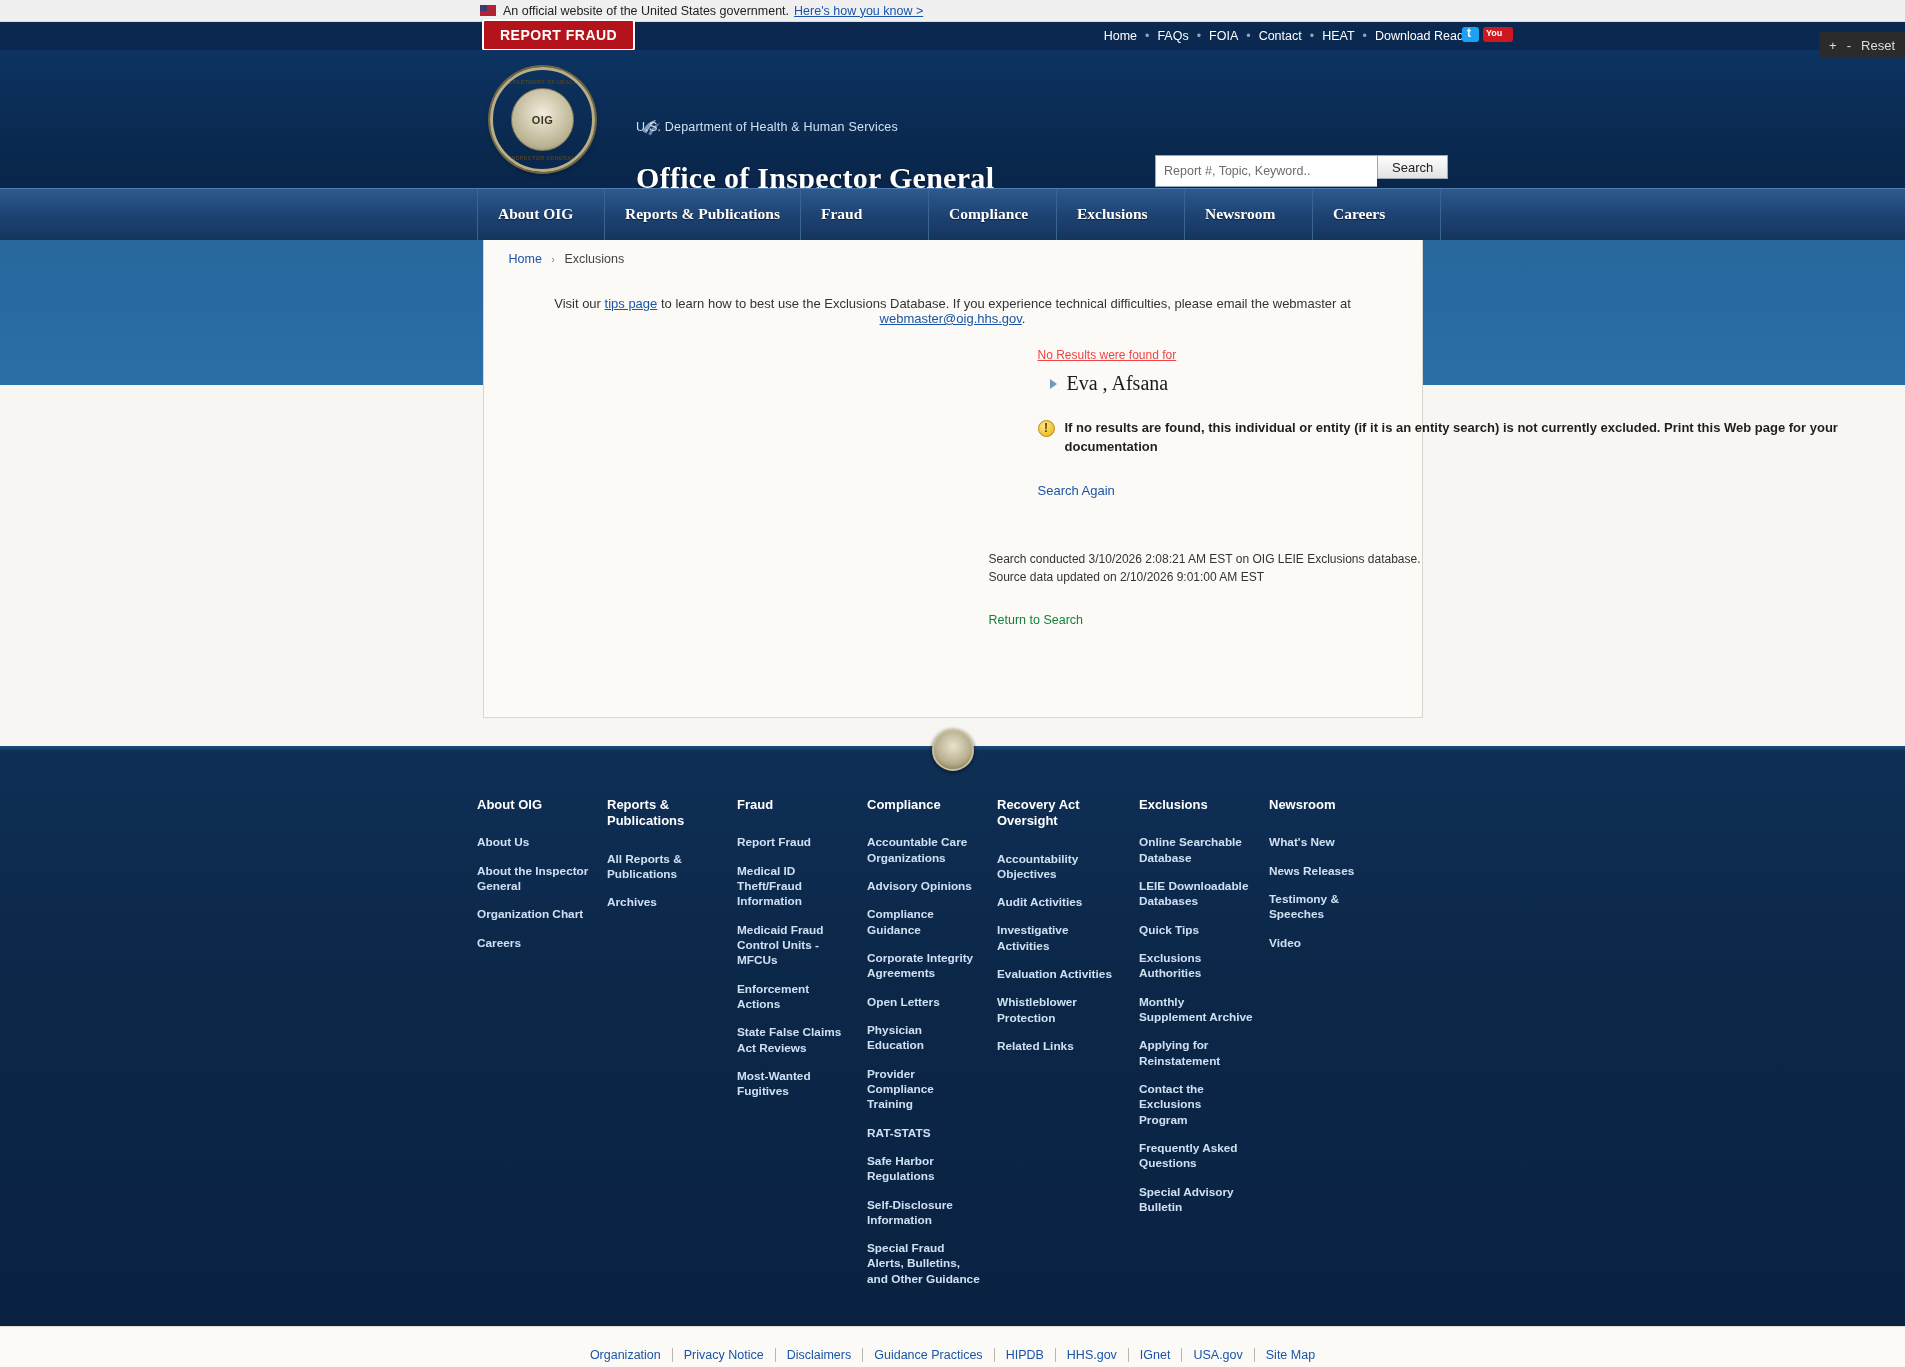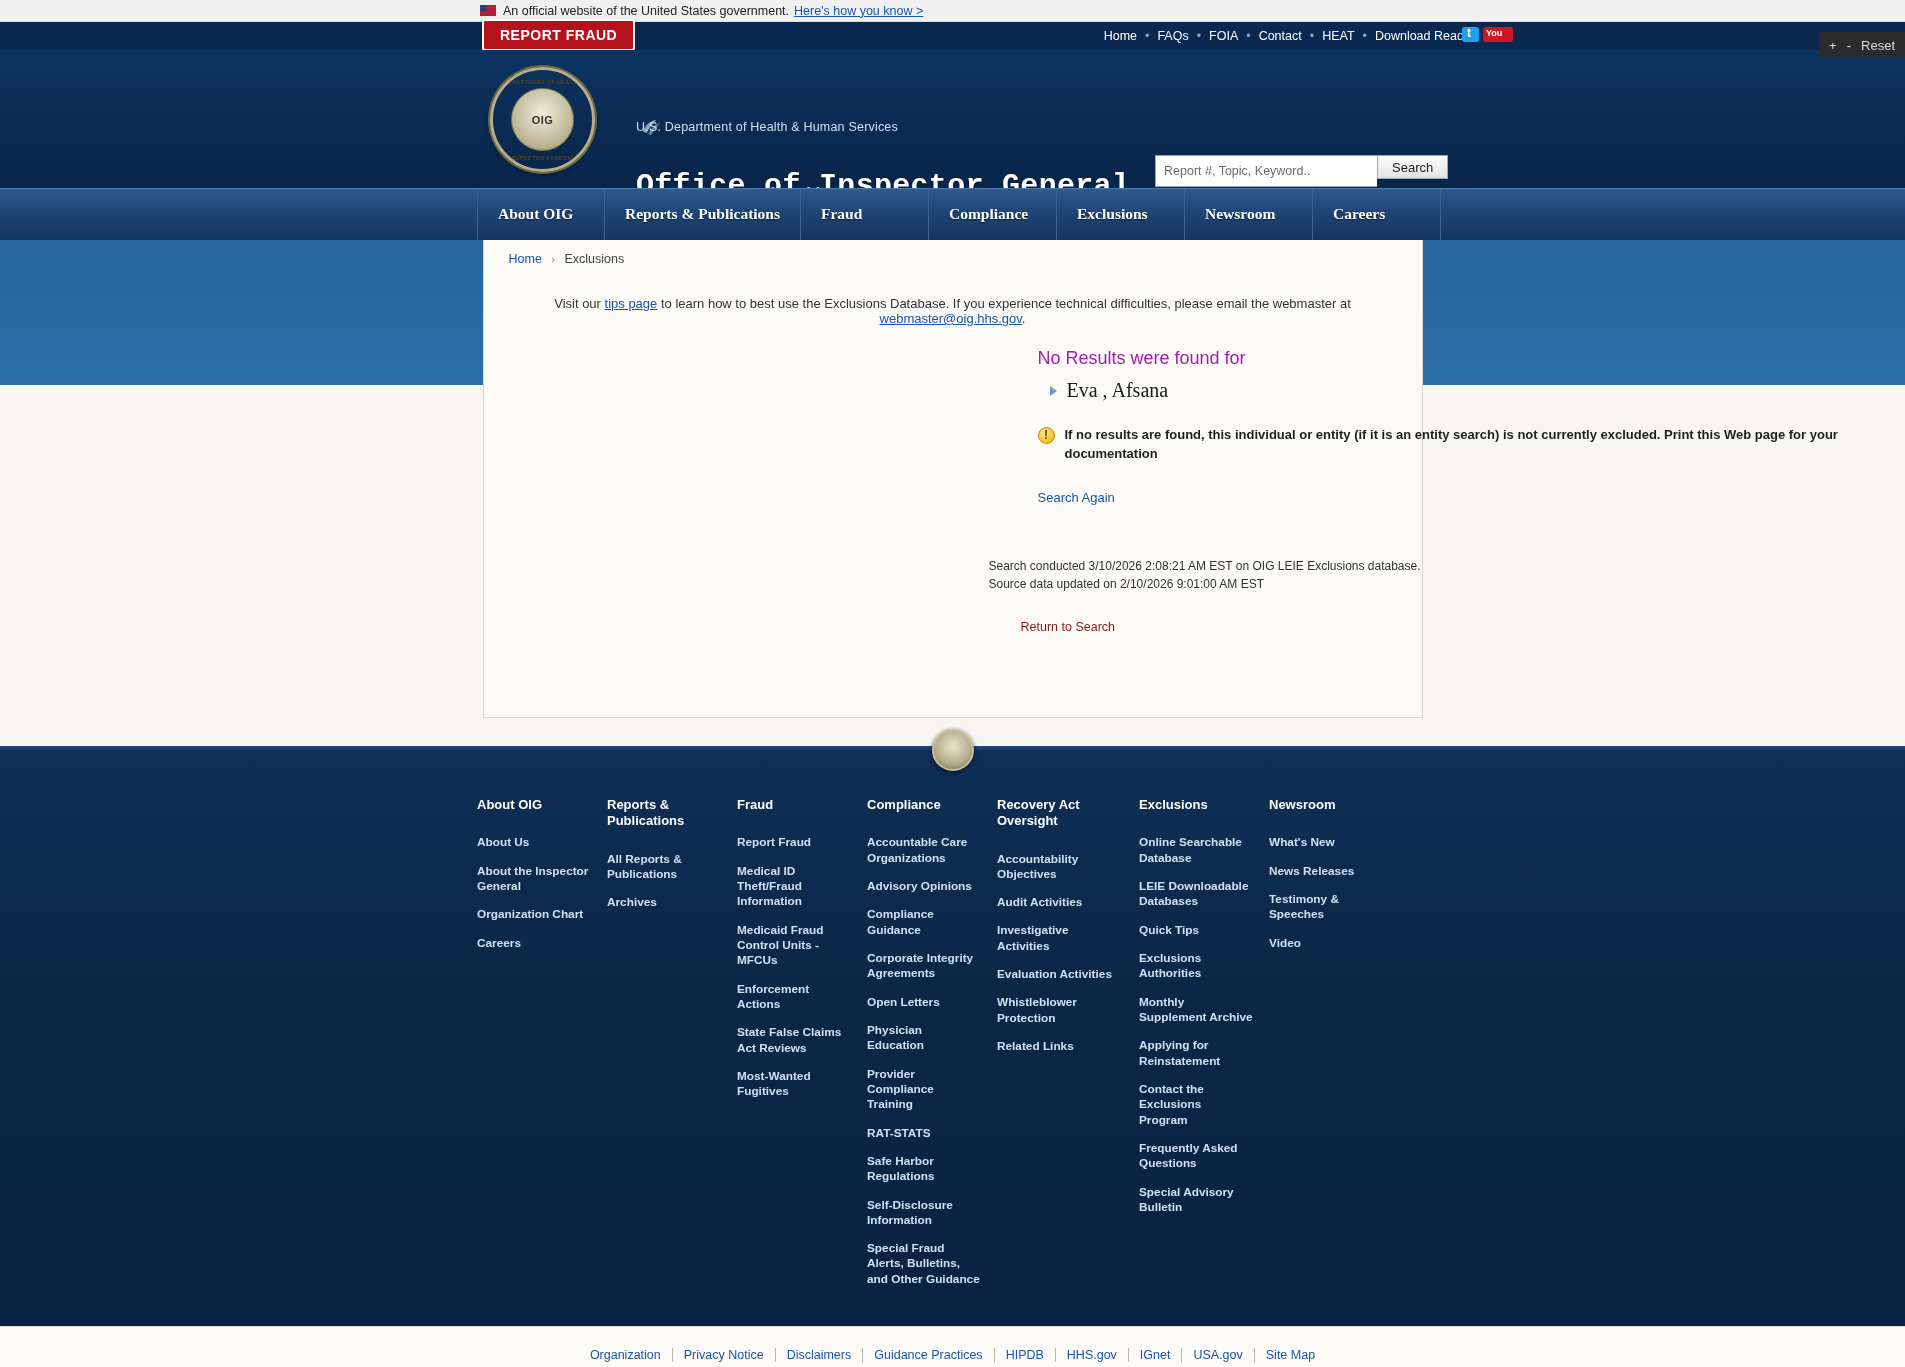--- a/index.html
+++ b/index.html
@@ -145,23 +145,23 @@
     position: absolute; left: 636px; top: 70px;
     color: #cfe0f2; font-size: 12.5px;
     letter-spacing: .2px;
   }
   .hhs-mark {
     position: absolute; left: 640px; top: 67px;
     width: 22px; height: 20px;
     opacity: .85;
   }
   .title-main {
-    position: absolute; left: 636px; top: 119px;
+    position: absolute; left: 636px; top: 111px;
     color: #ffffff;
-    font-family: Liberation Mono, monospace;
+    font-family: Liberation Serif, serif;
     font-size: 30px; font-weight: bold;
     letter-spacing: .3px;
     text-shadow: 0 1px 2px rgba(0,0,0,.6);
   }
   .title-sub {
     position: absolute; left: 637px; top: 133px;
     color: #e9eef5;
     font-family: "Liberation Serif", serif;
     font-size: 17.5px;
   }
@@ -277,22 +277,23 @@
     color: #6a4700;
     font-size: 12px; font-weight: bold;
     display: inline-flex; align-items: center; justify-content: center;
     border: 1px solid #c68f05;
     font-family: "Liberation Sans", sans-serif;
     cursor: pointer;
   }
 
   .no-results {
     margin: 22px 0 0 554px;
-    font-size: 18px;
-    color: #a21caf;
+    font-size: 12px;
+    color: #ef4444;
+    text-decoration: underline;
   }
   .result-name {
     margin: 10px 0 0 566px;
     font-family: "Liberation Serif", serif;
     font-size: 20px;
     color: #1b1b1b;
     display: flex; align-items: center; gap: 10px;
   }
   .bullet-arrow {
     width: 0; height: 0;
@@ -330,21 +331,21 @@
   .conducted {
     margin: 52px 0 0 505px;
     font-size: 12px;
     color: #333;
     line-height: 1.55;
   }
   .return-search {
     margin: 26px 0 0 505px;
     font-size: 12.5px;
   }
-  .return-search a { color: #7f1d1d; text-decoration: none; margin-left: 32px; }
+  .return-search a { color: #15803d; text-decoration: none; }
 
   
   .footer-top-rule {
     height: 5px;
     background: linear-gradient(180deg,#1d4b7e,#123358);
   }
   .footer {
     background: linear-gradient(180deg,#0f2f56 0%, #0b2748 40%, #0a2242 100%);
     position: relative;
     padding: 46px 0 26px 0;

